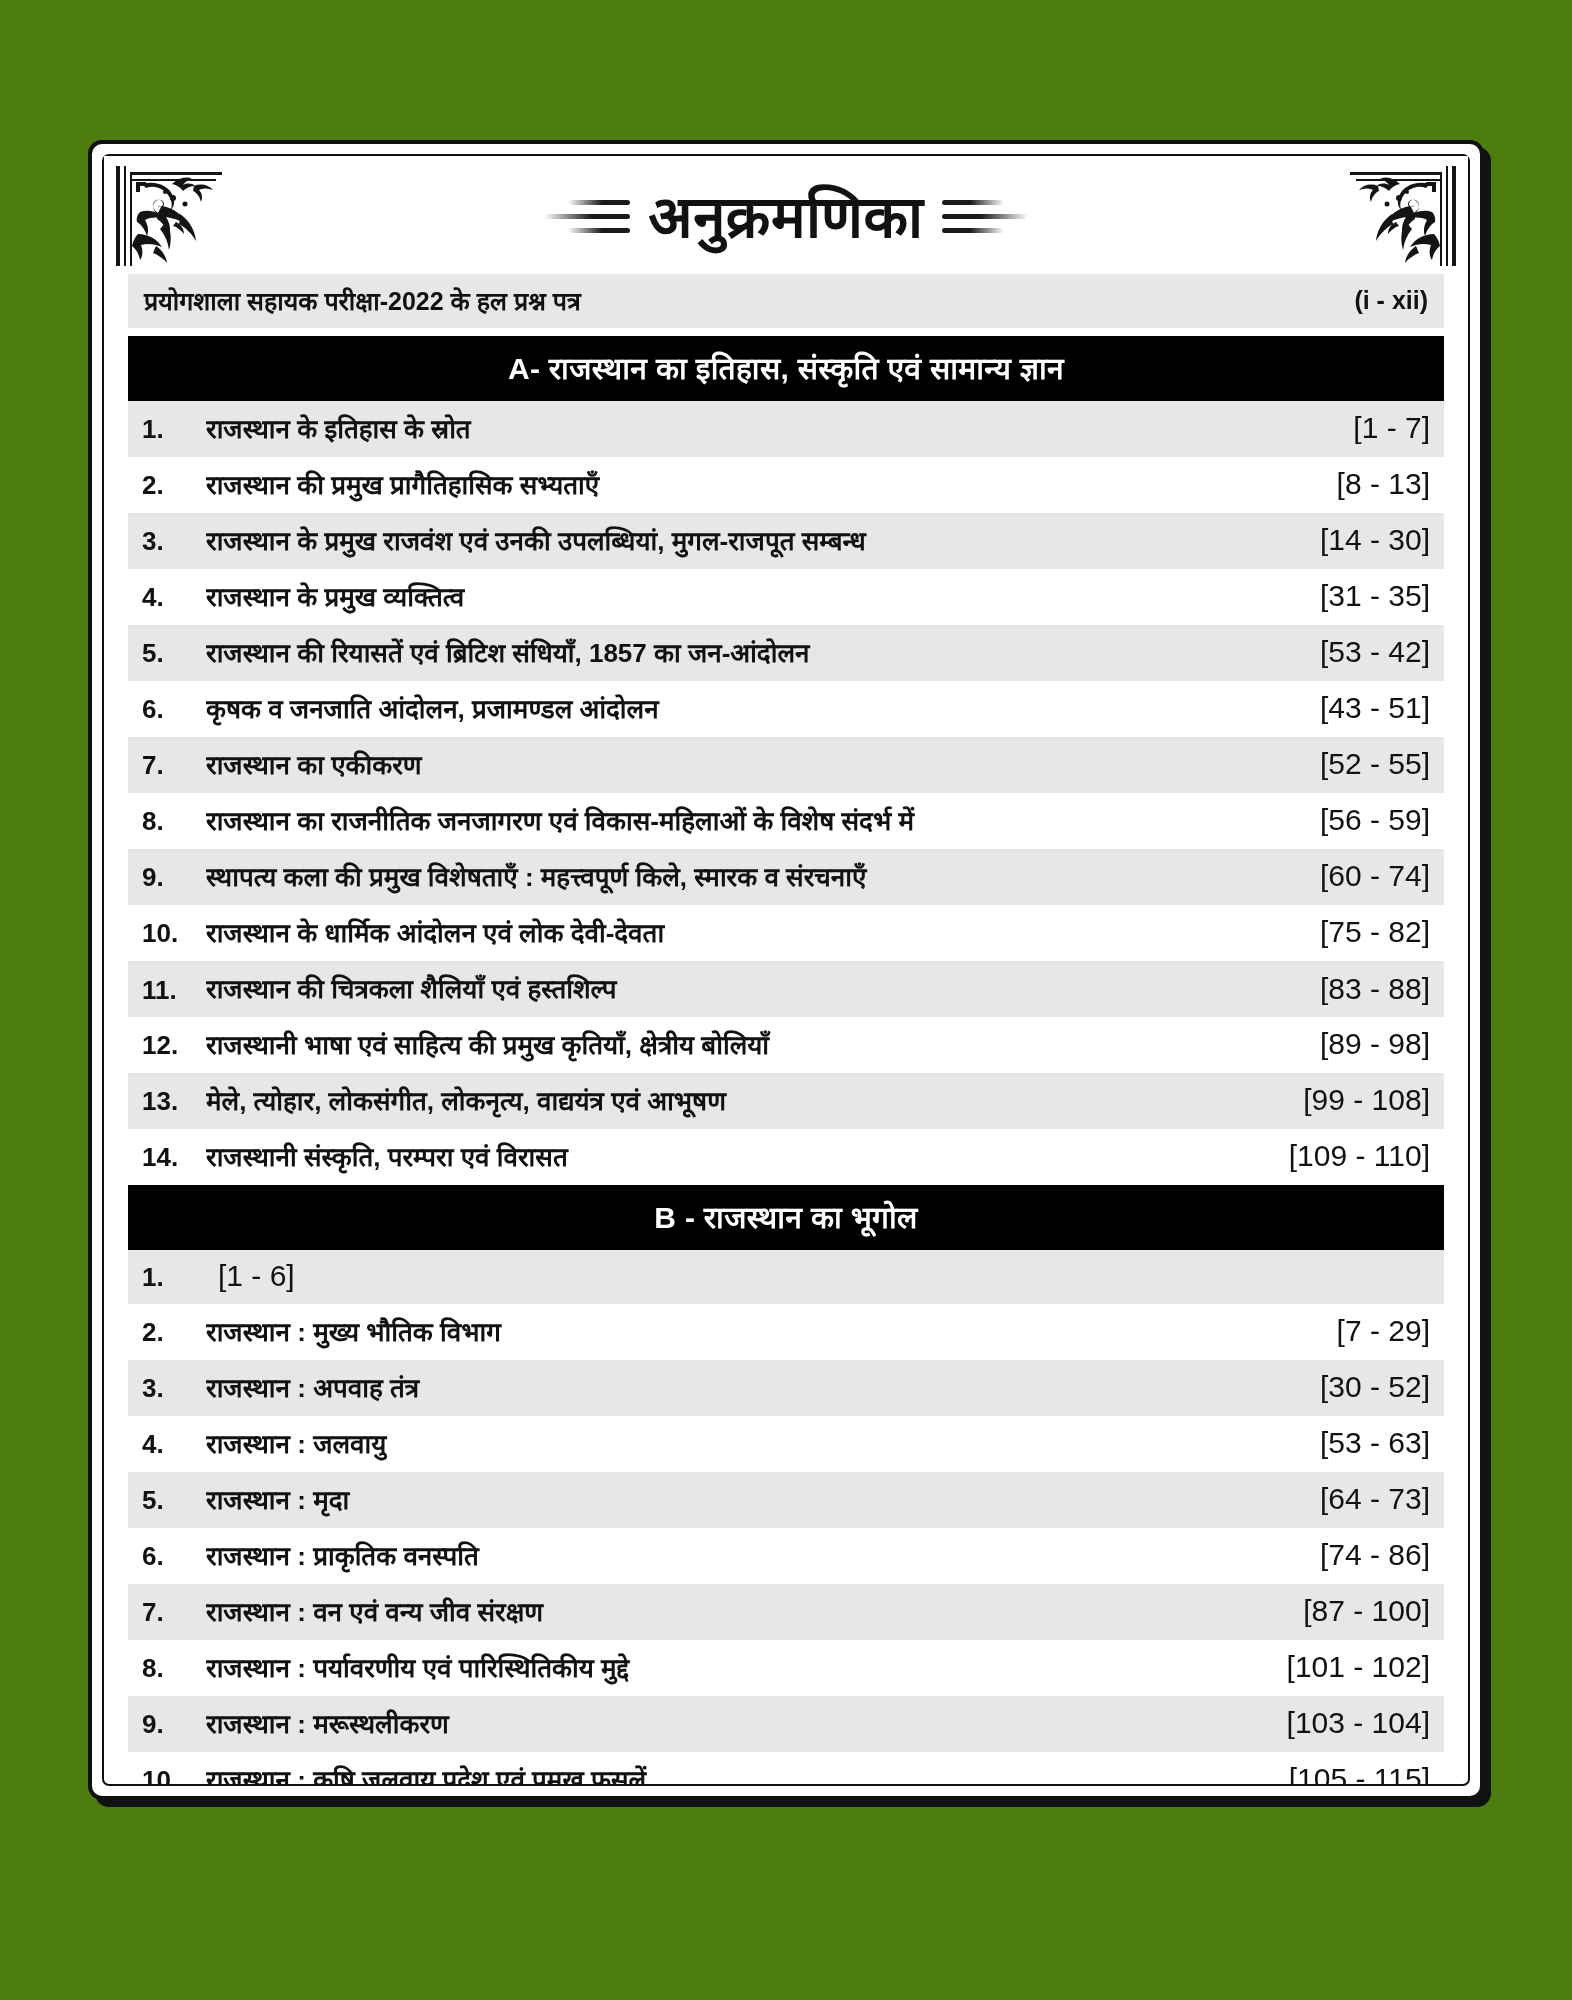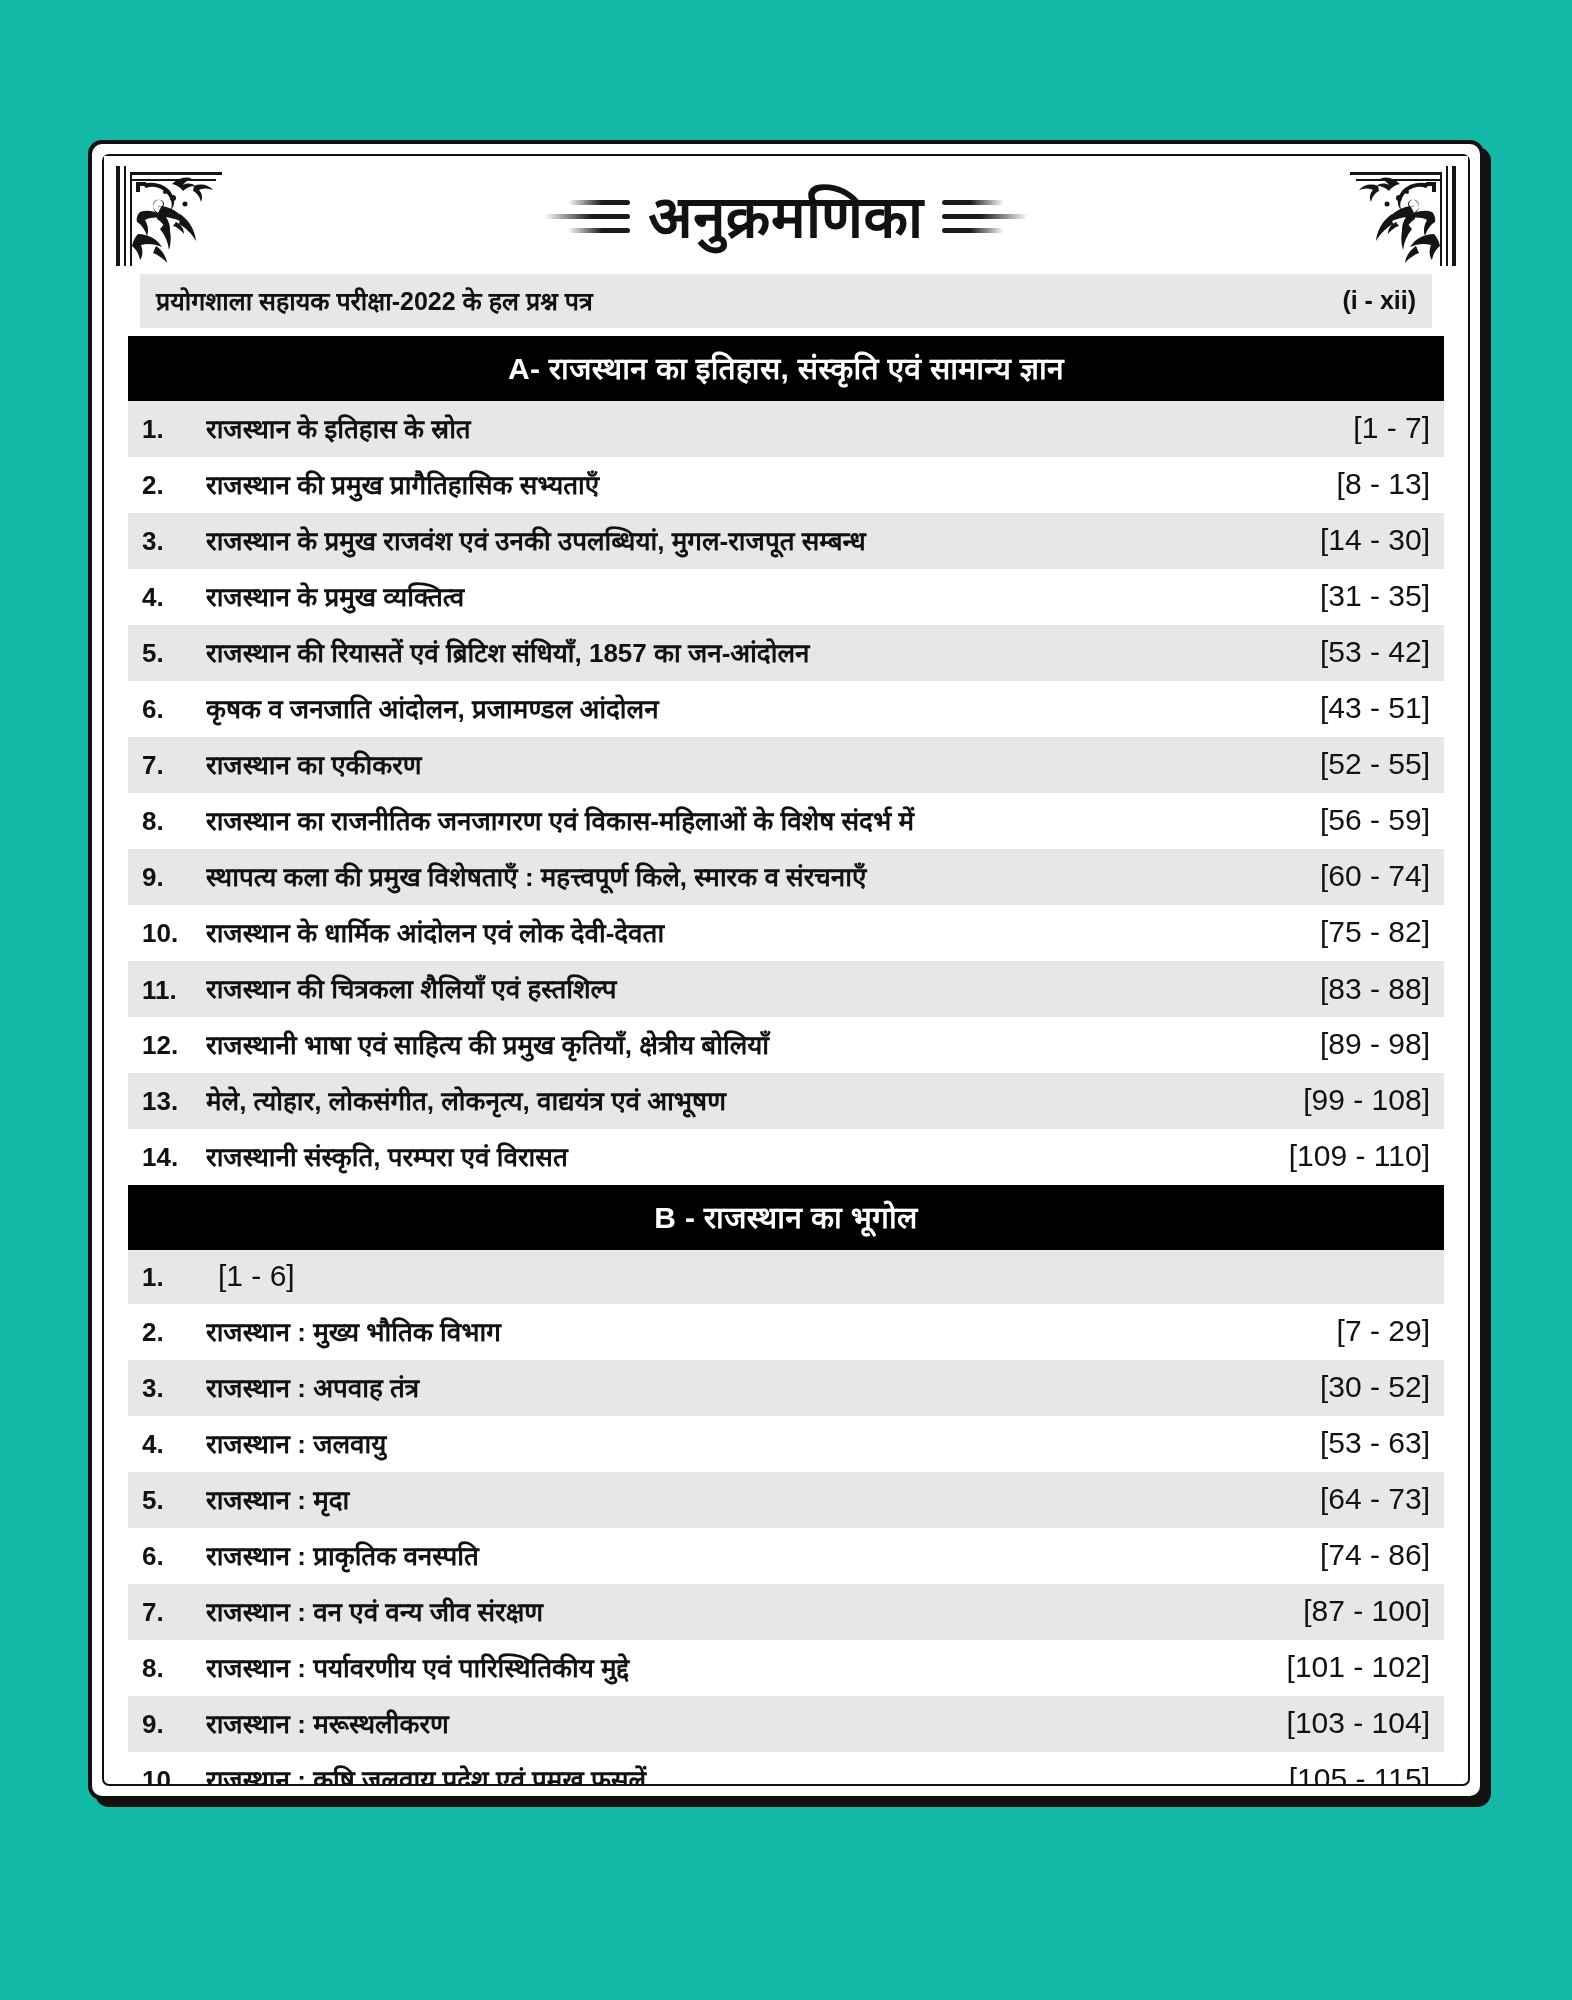--- a/index.html
+++ b/index.html
@@ -14,21 +14,21 @@
     overflow: hidden;
     position: relative;
   }
 
   
   #page {
     position: absolute;
     left: 0; top: 0;
     width: 1572px;
     height: 2000px;
-    background: #14b8a6;
+    background: #4d7c0f;
   }
 
   
   #frame-outer {
     position: absolute;
     left: 88px;
     top: 140px;
     width: 1396px;
     height: 1660px;
     border: 4px solid #111;
@@ -105,21 +105,21 @@
     font-size: 58px;
     font-weight: 700;
     color: #111;
     letter-spacing: 0.5px;
     line-height: 1.05;
     white-space: nowrap;
   }
 
   
   #subtitle-row {
-    margin: 0 36px;
+    margin: 0 24px;
     background: #e7e7e7;
     display: flex;
     align-items: center;
     justify-content: space-between;
     padding: 9px 16px 11px 16px;
     box-sizing: border-box;
     gap: 29px;
   }
   #subtitle-text {
     font-size: 25px;

